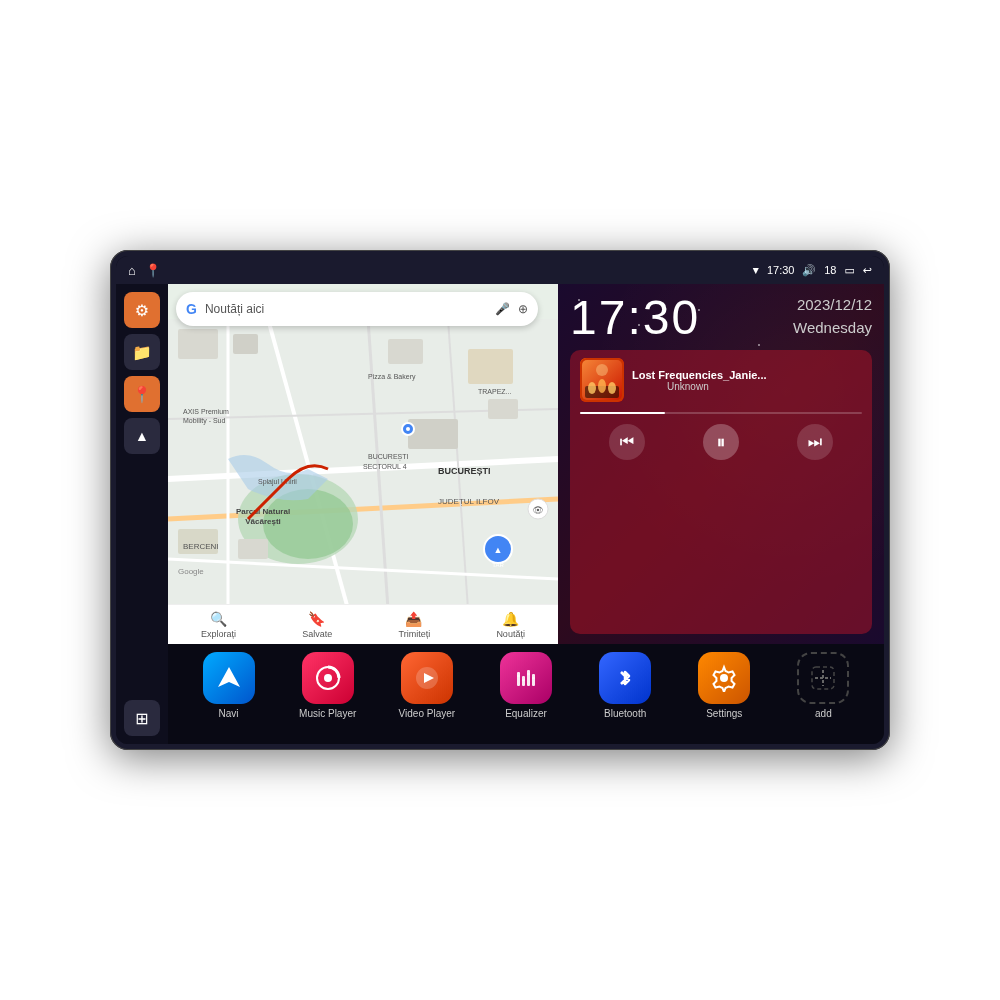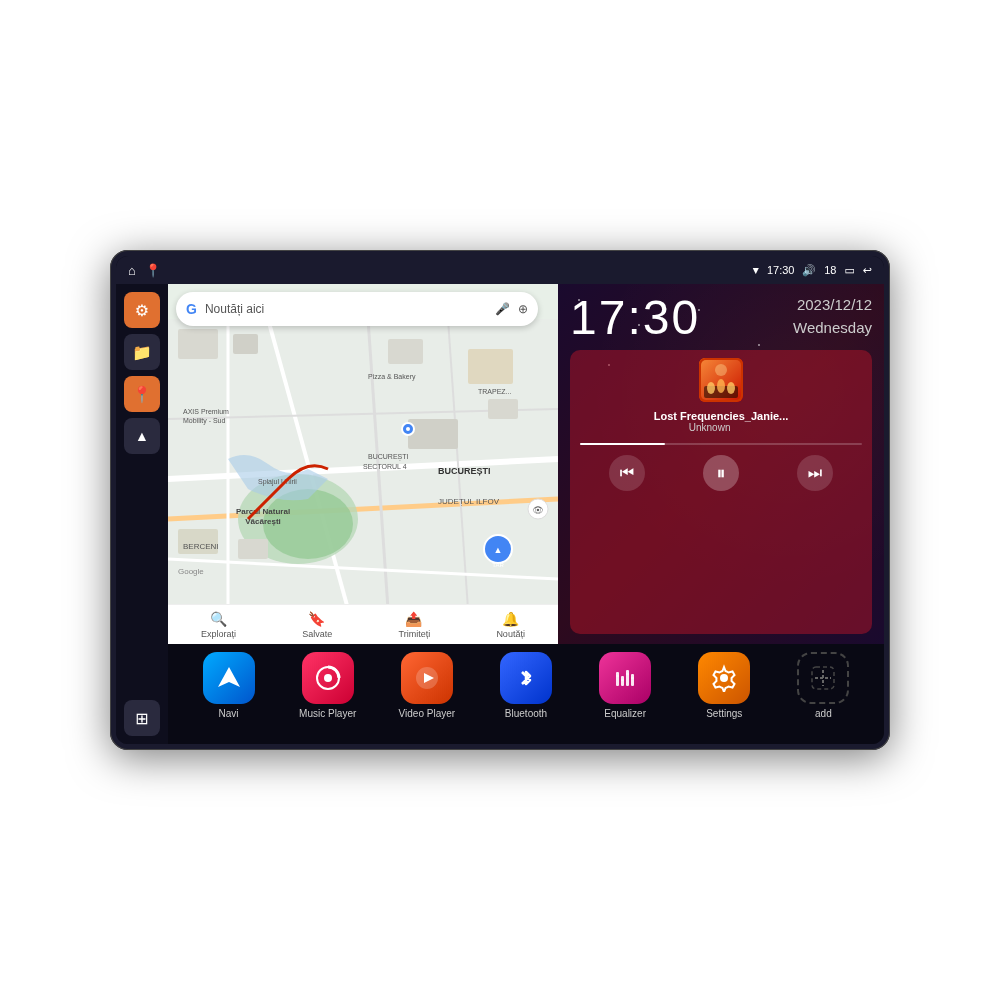--- a/index.html
+++ b/index.html
@@ -222,21 +222,20 @@
       border-radius: 10px;
       padding: 8px 10px;
       z-index: 1;
       flex: 1;
     }
     .music-info {
       display: flex;
       align-items: center;
       gap: 8px;
       margin-bottom: 10px;
-      flex-direction: column;
     }
     .album-art {
       width: 44px;
       height: 44px;
       border-radius: 6px;
       background: linear-gradient(135deg, #ff6600, #cc0000);
       flex-shrink: 0;
       overflow: hidden;
       display: flex;
       align-items: center;
@@ -542,45 +541,45 @@
               <svg width="28" height="28" viewBox="0 0 28 28">
                 <circle cx="14" cy="14" r="11" fill="rgba(255,255,255,0.2)"></circle>
                 <polygon points="11,9 21,14 11,19" fill="white"></polygon>
               </svg>
             </div>
             <span class="app-label">Video Player</span>
           </div>
 
 
           <div class="app-item">
-            <div class="app-icon bluetooth">
-              <svg width="28" height="28" viewBox="0 0 28 28">
-                <path d="M10 8 L18 16 L14 20 L14 8 L18 12 L10 20" stroke="white" stroke-width="2.5" fill="none" stroke-linejoin="round"></path>
-              </svg>
-            </div>
-            <span class="app-label">Bluetooth</span>
-          </div>
-
-          <div class="app-item">
             <div class="app-icon equalizer">
               <svg width="28" height="28" viewBox="0 0 28 28">
                 <rect x="5" y="8" width="3" height="14" rx="1" fill="white" opacity="0.9"></rect>
                 <rect x="10" y="12" width="3" height="10" rx="1" fill="white" opacity="0.9"></rect>
                 <rect x="15" y="6" width="3" height="16" rx="1" fill="white" opacity="0.9"></rect>
                 <rect x="20" y="10" width="3" height="12" rx="1" fill="white" opacity="0.9"></rect>
                 <line x1="5" y1="12" x2="8" y2="12" stroke="white" stroke-width="1"></line>
                 <line x1="10" y1="16" x2="13" y2="16" stroke="white" stroke-width="1"></line>
                 <line x1="15" y1="10" x2="18" y2="10" stroke="white" stroke-width="1"></line>
                 <line x1="20" y1="14" x2="23" y2="14" stroke="white" stroke-width="1"></line>
               </svg>
             </div>
             <span class="app-label">Equalizer</span>
           </div>
 
           <div class="app-item">
+            <div class="app-icon bluetooth">
+              <svg width="28" height="28" viewBox="0 0 28 28">
+                <path d="M10 8 L18 16 L14 20 L14 8 L18 12 L10 20" stroke="white" stroke-width="2.5" fill="none" stroke-linejoin="round"></path>
+              </svg>
+            </div>
+            <span class="app-label">Bluetooth</span>
+          </div>
+
+          <div class="app-item">
             <div class="app-icon settings">
               <svg width="28" height="28" viewBox="0 0 28 28">
                 <circle cx="14" cy="14" r="4" fill="white"></circle>
                 <path d="M14 3 L15.5 7 Q17 7.5 18.5 8.5 L22.5 7.5 L24.5 11 L21.5 14 Q21.7 15.5 21.5 17 L24.5 20 L22.5 23.5 L18.5 22.5 Q17 23.5 15.5 24 L14 28 L12.5 24 Q11 23.5 9.5 22.5 L5.5 23.5 L3.5 20 L6.5 17 Q6.3 15.5 6.5 14 L3.5 11 L5.5 7.5 L9.5 8.5 Q11 7.5 12.5 7 Z" fill="none" stroke="white" stroke-width="2"></path>
               </svg>
             </div>
             <span class="app-label">Settings</span>
           </div>
 
           <div class="app-item">

